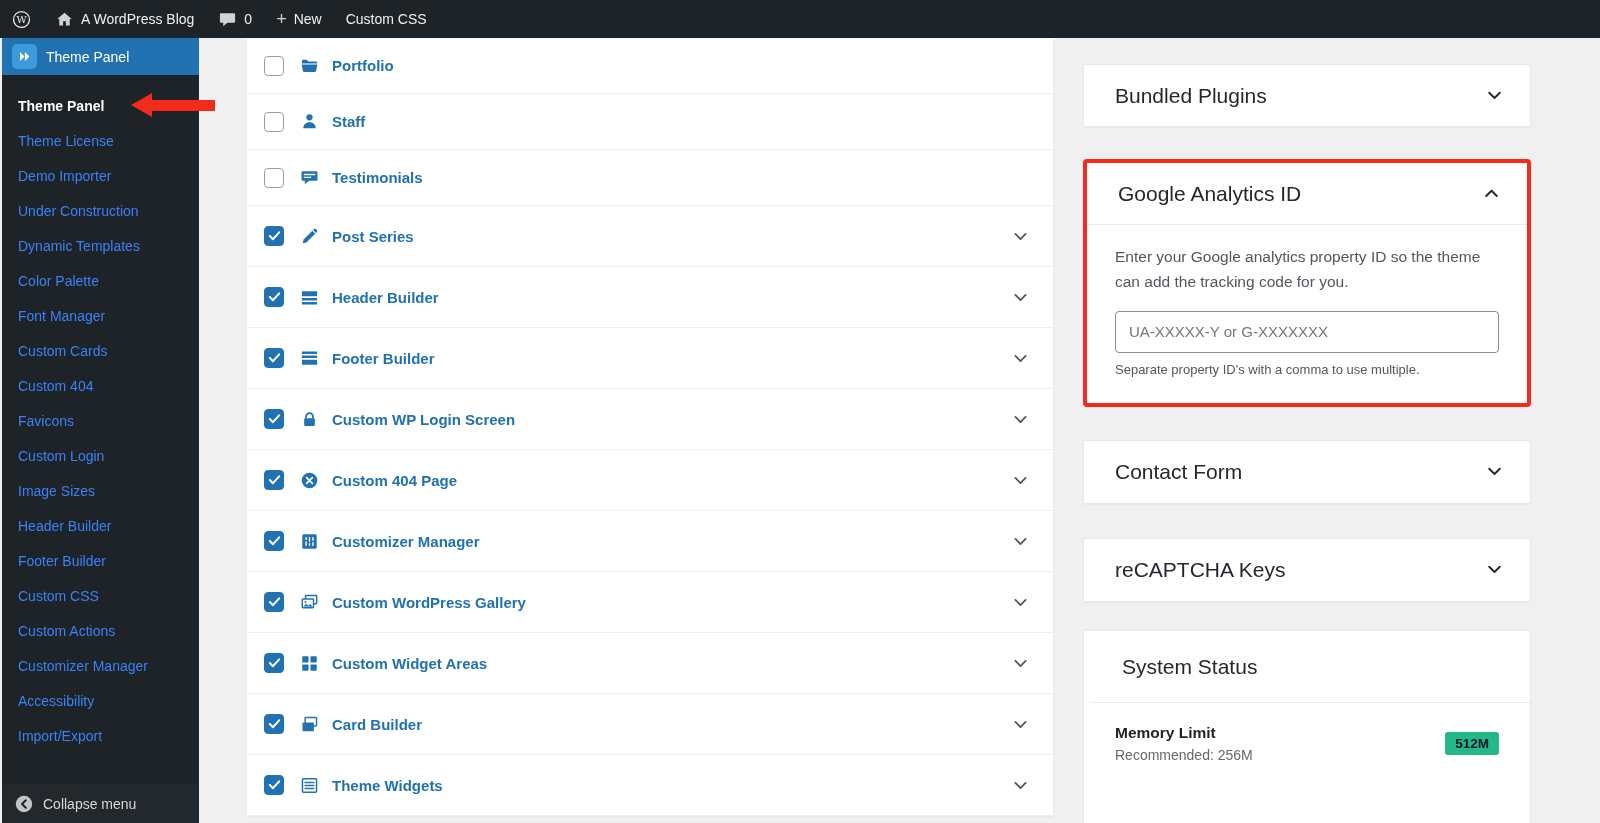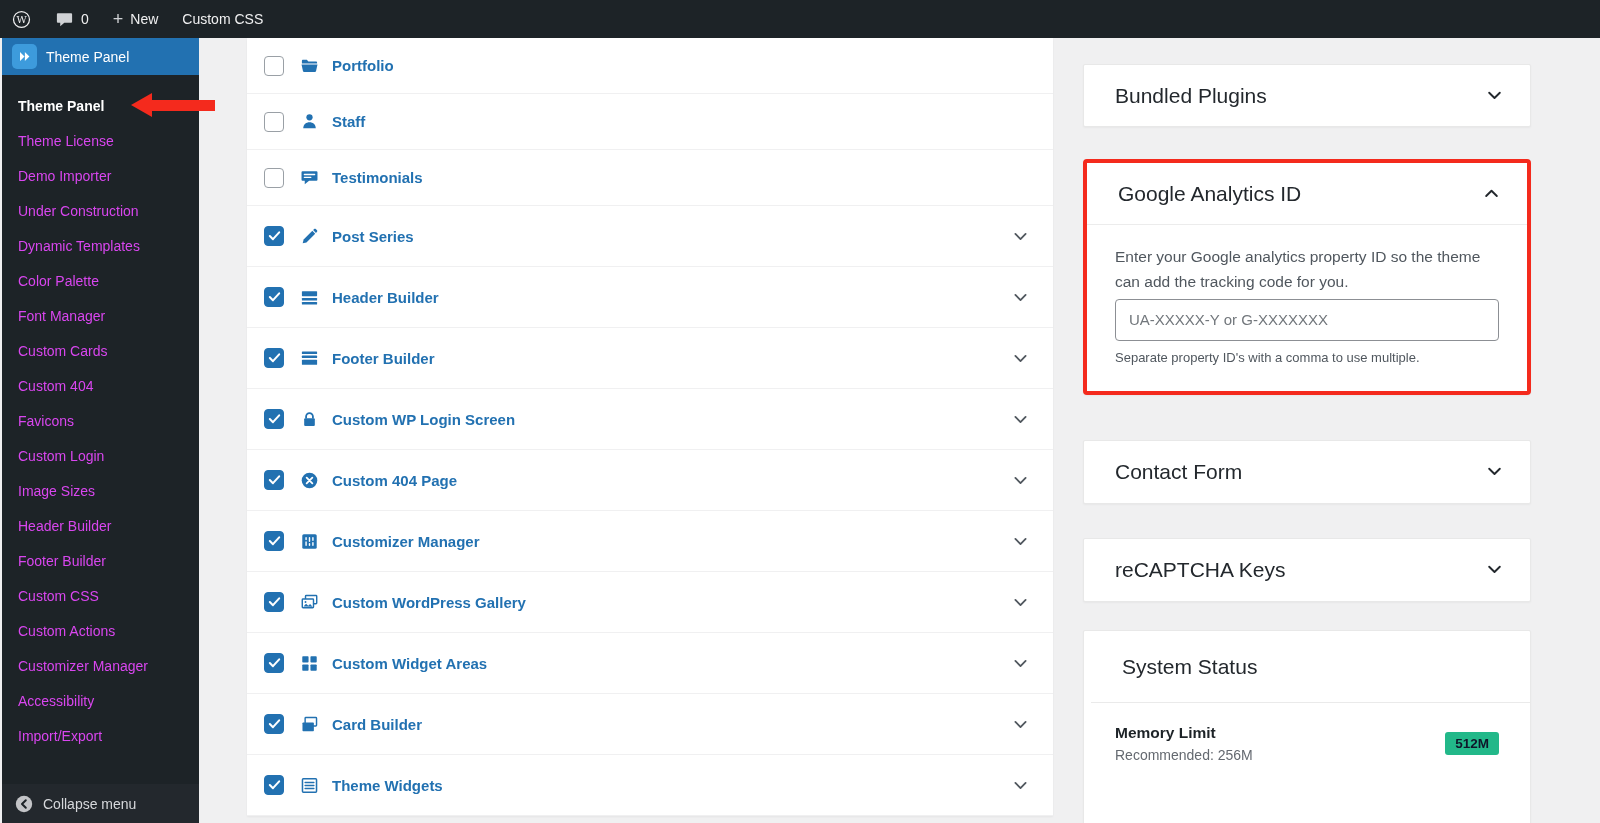--- a/index.html
+++ b/index.html
@@ -17,21 +17,21 @@
 
   
   .sidebar{position:absolute;top:38px;left:2px;width:197px;height:785px;background:var(--dark);z-index:50;}
   .sb-top{height:37px;background:var(--accent);color:#fff;display:flex;align-items:center;gap:9px;
           padding:0 10px;font-size:14px;cursor:pointer;}
   .sb-top-icon{width:25px;height:25px;border-radius:5px;background:#3d9bdc;flex:none;
                display:flex;align-items:center;justify-content:center;}
   .sb-top-icon svg{width:15px;height:15px;display:block;}
   #sb-items{padding-top:13px;}
   .sb-item{height:35px;display:flex;align-items:center;padding:0 16px;font-size:14px;
-           color:#d946ef;cursor:pointer;}
+           color:#3b82f6;cursor:pointer;}
   .sb-item.current{color:#fff;font-weight:700;}
   .sb-collapse{position:absolute;bottom:0;left:0;width:100%;height:39px;display:flex;align-items:center;
                gap:9px;padding:0 12px;color:#d6d8db;font-size:14px;cursor:pointer;background:#23282d;}
   .sb-collapse svg{width:20px;height:20px;display:block;flex:none;}
 
   
   .features-panel{position:absolute;left:247px;top:38px;width:806px;background:#fff;
                   box-shadow:0 1px 2px rgba(0,0,0,.05);z-index:10;}
   .frow{display:flex;align-items:center;height:61px;border-bottom:1px solid #f0f0f1;padding:0 24px 0 17px;}
   .frow.short{height:56px;text-align:center;}
@@ -51,21 +51,21 @@
         box-shadow:0 1px 2px rgba(0,0,0,.04);}
   .card-head{display:flex;align-items:center;justify-content:space-between;padding:0 26px 0 31px;cursor:pointer;}
   .card-title{font-size:21px;color:#23282d;}
   .card .chev{color:#23282d;width:18px;height:18px;}
   #card-bundled{top:26px;height:63px;}
   #card-bundled .card-head{height:100%;}
   #card-ga{top:121px;border:4px solid var(--red);border-radius:4px;}
   #card-ga .card-head{height:62px;border-bottom:1px solid #ececec;}
   #card-ga .card-body{padding:20px 28px 26px;}
   #card-ga p{font-size:15.5px;line-height:1.6;color:#50575e;}
-  #card-ga input{margin-top:4px;width:100%;height:42px;border:1px solid #8c8f94;border-radius:4px;
+  #card-ga input{margin-top:16px;width:100%;height:42px;border:1px solid #8c8f94;border-radius:4px;
                  padding:0 13px;font-size:15px;font-family:"Liberation Sans",sans-serif;color:#2c3338;background:#fff;}
   #card-ga input::placeholder{color:#72777c;}
   #card-ga .helper{margin-top:9px;font-size:13px;color:#50575e;}
   #card-contact{top:402px;height:64px;}
   #card-contact .card-head{height:100%;}
   #card-recaptcha{top:500px;height:64px;}
   #card-recaptcha .card-head{height:100%;}
   #card-system{top:592px;height:240px;}
   #card-system .card-head{height:72px;border-bottom:1px solid #eaeaea;cursor:default;margin-left:7px;}
   .status-row{display:flex;align-items:center;justify-content:space-between;padding:21px 31px;}
@@ -81,20 +81,26 @@
 </style>
 </head>
 <body>
 
 <div class="adminbar">
   <div class="ab-item">
     <svg viewBox="0 0 20 20">
       <circle cx="10" cy="10" r="8.4" fill="none" stroke="#f0f0f1" stroke-width="1.3"></circle>
       <text x="10" y="13.8" text-anchor="middle" font-size="10.5" fill="#f0f0f1" font-family="DejaVu Serif, serif">W</text>
     </svg>
+  </div>
+  <div class="ab-item">
+    <svg viewBox="0 0 20 20">
+      <path d="M10 2.8L2.4 9.5h2.1v6.9h4v-4.5h3v4.5h4V9.5h2.1z" fill="#d0d2d5"></path>
+    </svg>
+    <span>A WordPress Blog</span>
   </div>
   <div class="ab-item">
     <svg viewBox="0 0 20 20">
       <path d="M3 3.4h14c.6 0 1 .4 1 1v8c0 .6-.4 1-1 1H9.8L5.5 17v-3.6H3c-.6 0-1-.4-1-1v-8c0-.6.4-1 1-1z" fill="#d0d2d5"></path>
     </svg>
     <span>0</span>
   </div>
   <div class="ab-item">
     <span class="ab-plus">+</span>
     <span>New</span>

